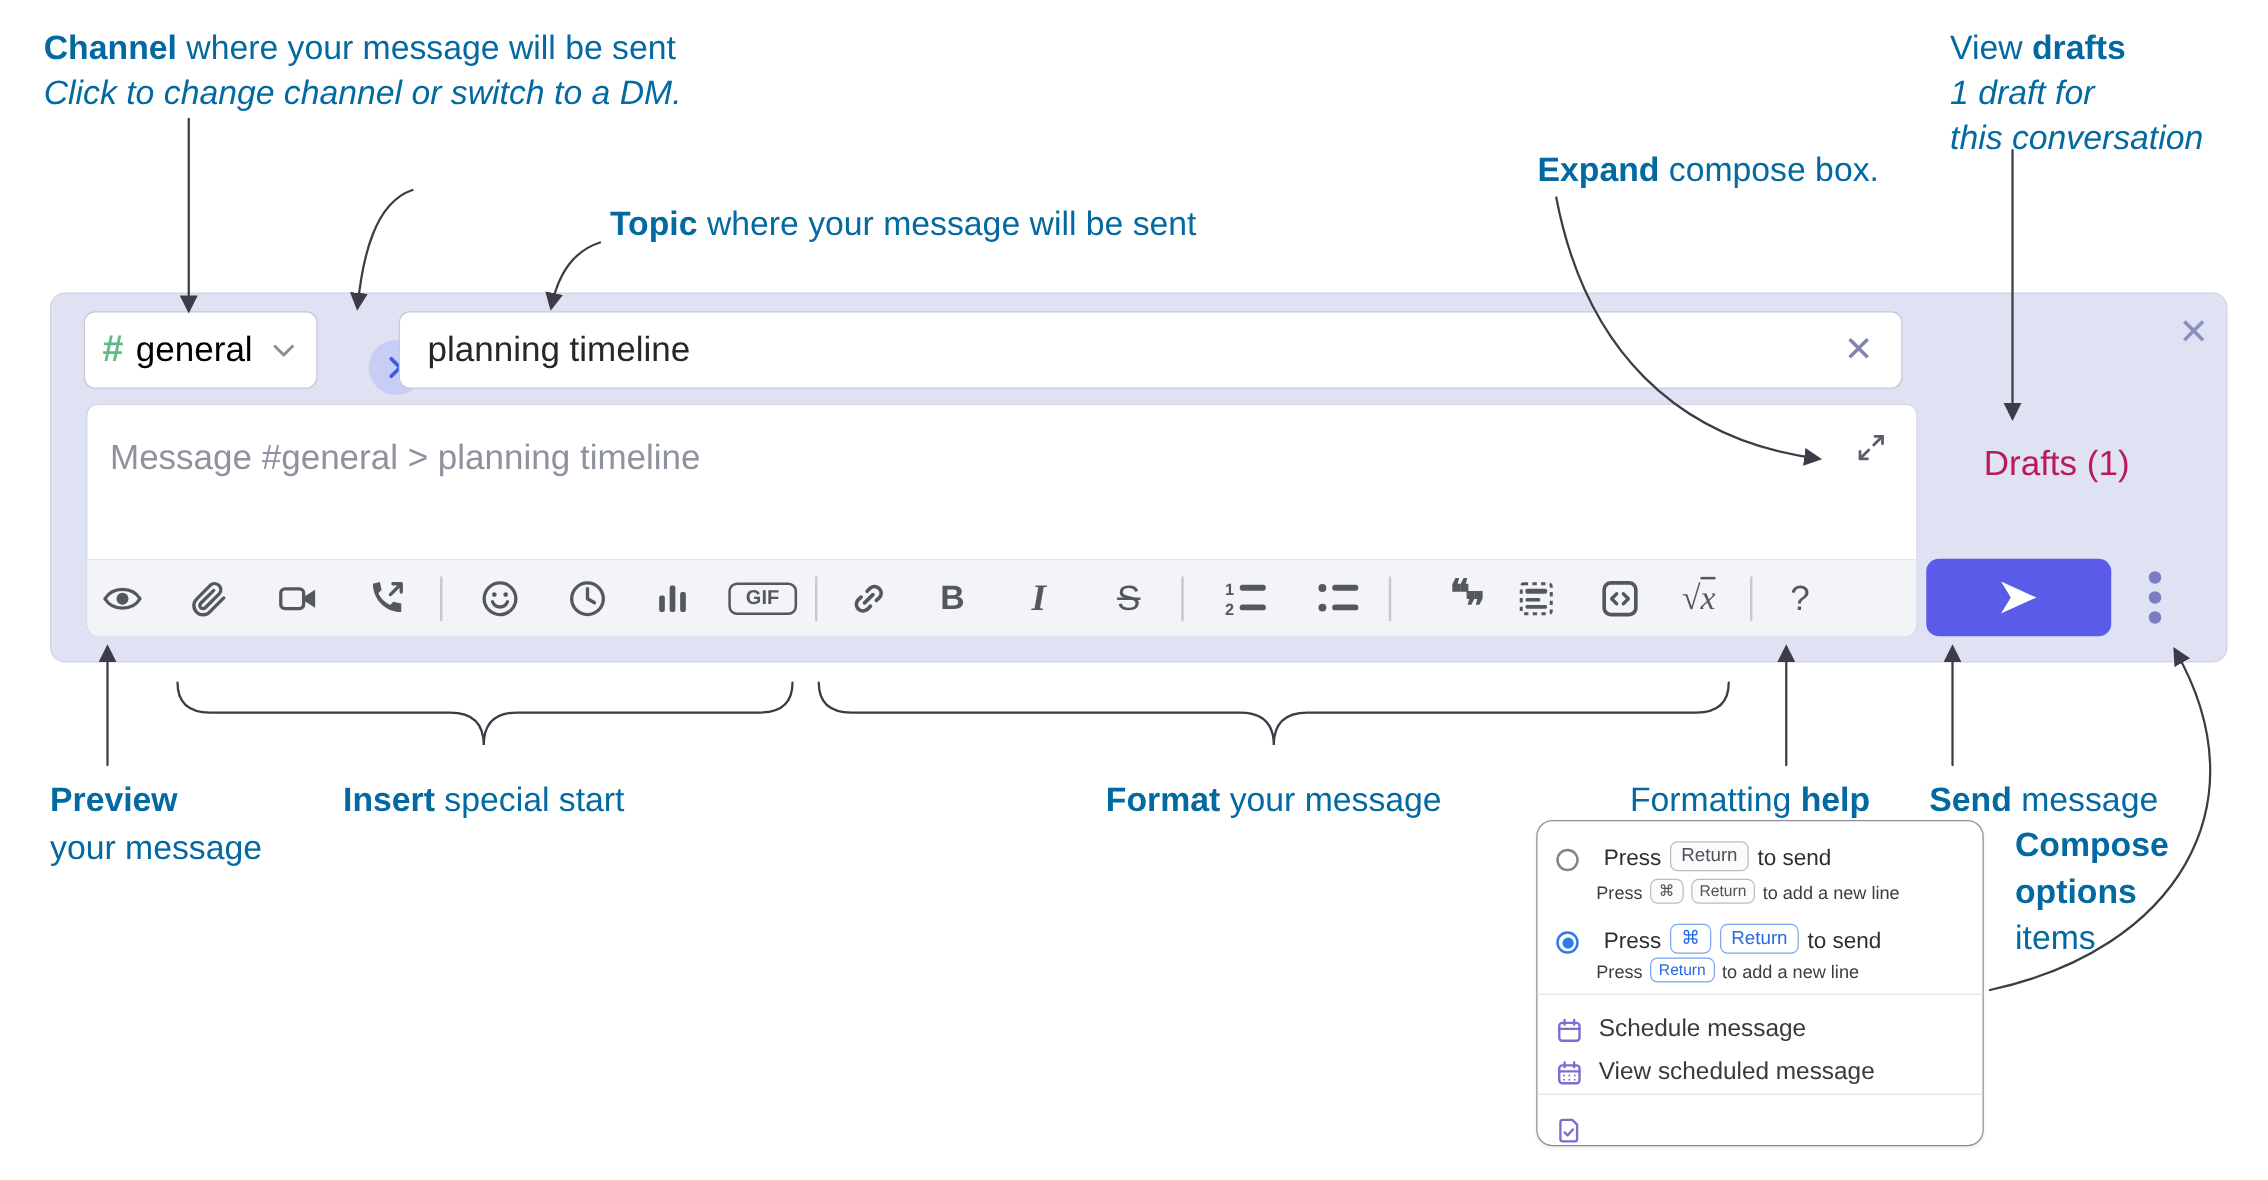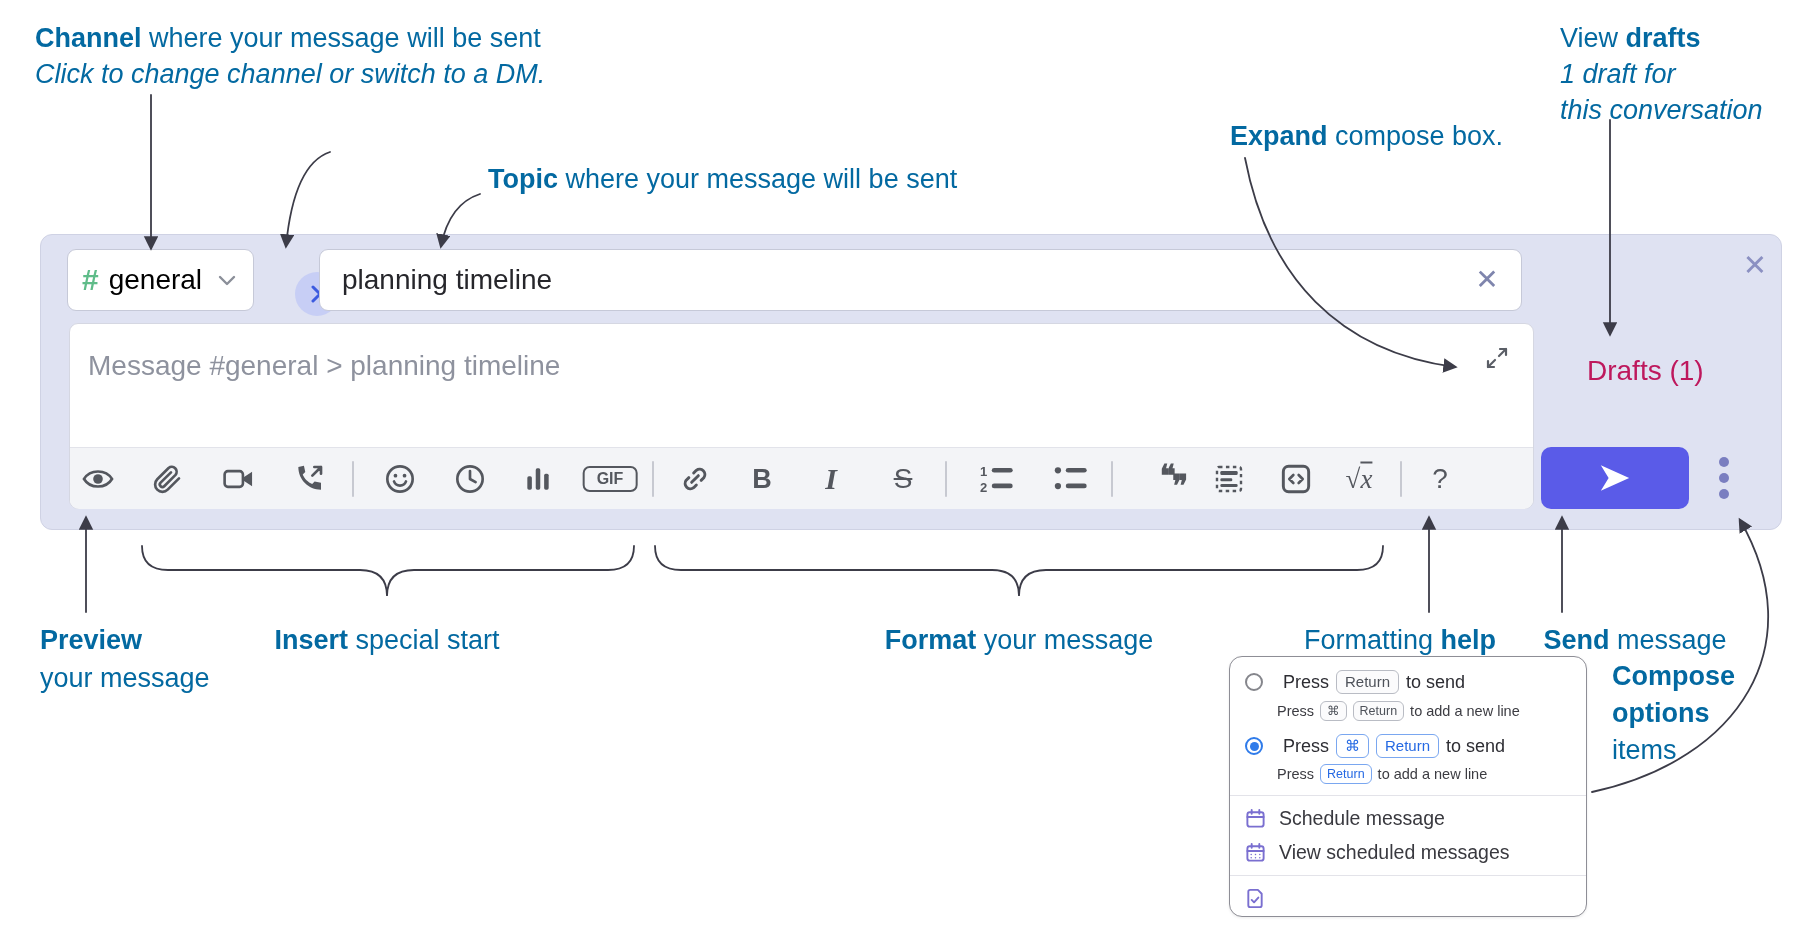--- a/index.html
+++ b/index.html
@@ -39,21 +39,21 @@
   .tb-text{font-size:27px;font-weight:700;color:#54575e;}
   #drafts-link{position:absolute;left:1506px;top:120px;font-size:28px;color:#be185d;cursor:pointer;margin-left:40px;}
   #send-btn{position:absolute;left:1500px;top:212px;width:148px;height:62px;background:#5a5be8;
     border:none;border-radius:10px;cursor:pointer;display:flex;align-items:center;justify-content:center;}
   #ellipsis-btn{position:absolute;left:1669px;top:216px;width:28px;height:54px;border:none;background:none;
     cursor:pointer;display:flex;flex-direction:column;align-items:center;justify-content:center;gap:6px;padding:0;}
   .edot{width:10px;height:10px;border-radius:50%;background:#7a7ec0;}
   
   #popup{position:absolute;left:1229px;top:656px;width:358px;height:261px;background:#fff;
     border:1.5px solid #8e8e96;border-radius:13px;box-sizing:border-box;box-shadow:0 1px 3px rgba(0,0,0,.08);}
-  .p-abs{position:absolute;left:15px;right:10px;display:flex;align-items:center;white-space:nowrap;}
+  .p-abs{position:absolute;left:15px;right:10px;display:flex;align-items:flex-end;white-space:nowrap;}
   .p-main{font-size:18px;color:#2d2d33;gap:7px;}
   .p-sub{font-size:14.5px;color:#3c3c42;left:47px;gap:6px;}
   .radio{width:18px;height:18px;border-radius:50%;box-sizing:border-box;border:2px solid #85868c;
     margin-right:13px;flex:none;cursor:pointer;background:#fff;}
   .radio.sel{border-color:#2f7bea;display:flex;align-items:center;justify-content:center;}
   .radio.sel::after{content:"";width:9px;height:9px;border-radius:50%;background:#2f7bea;}
   kbd{font-family:"Liberation Sans",sans-serif;display:inline-block;border:1px solid #b9bcc4;
     border-radius:6px;background:#fbfbfc;color:#4e525a;padding:0px 8px;font-size:15px;line-height:22px;}
   .p-sub kbd{font-size:12.5px;line-height:18px;padding:0 6px;}
   kbd.blue{border-color:#7aa7f0;color:#2569e3;background:#fff;}
@@ -274,21 +274,21 @@
     <span>
       <svg width="21" height="21" viewBox="0 0 22 22" fill="none" stroke="#7a6fd0" stroke-width="2" stroke-linecap="round">
             <rect x="2.5" y="4.5" width="17" height="15" rx="2.5"></rect>
             <path d="M2.5 9.5 H19.5"></path>
             <path d="M7 2 V6 M15 2 V6"></path>
             <g stroke-width="1.6">
               <path d="M6.5 13 h0.01 M11 13 h0.01 M15.5 13 h0.01 M6.5 16.5 h0.01 M11 16.5 h0.01 M15.5 16.5 h0.01"></path>
             </g>
           </svg>
     </span>
-    <span>View scheduled messages</span>
+    <span>View scheduled message</span>
   </div>
   <div class="p-div" style="top:218px"></div>
   <div class="p-abs p-item" style="top:224px;height:34px">
     <span>
       <svg width="20" height="21" viewBox="0 0 20 22" fill="none" stroke="#7a6fd0" stroke-width="2" stroke-linecap="round" stroke-linejoin="round">
             <path d="M3 4 a2 2 0 0 1 2-2 h8 l4 4 v12 a2 2 0 0 1-2 2 h-10 a2 2 0 0 1-2-2 Z"></path>
             <path d="M6.5 12.5 l2.5 2.5 4.5-5"></path>
           </svg>
     </span>
   </div>

